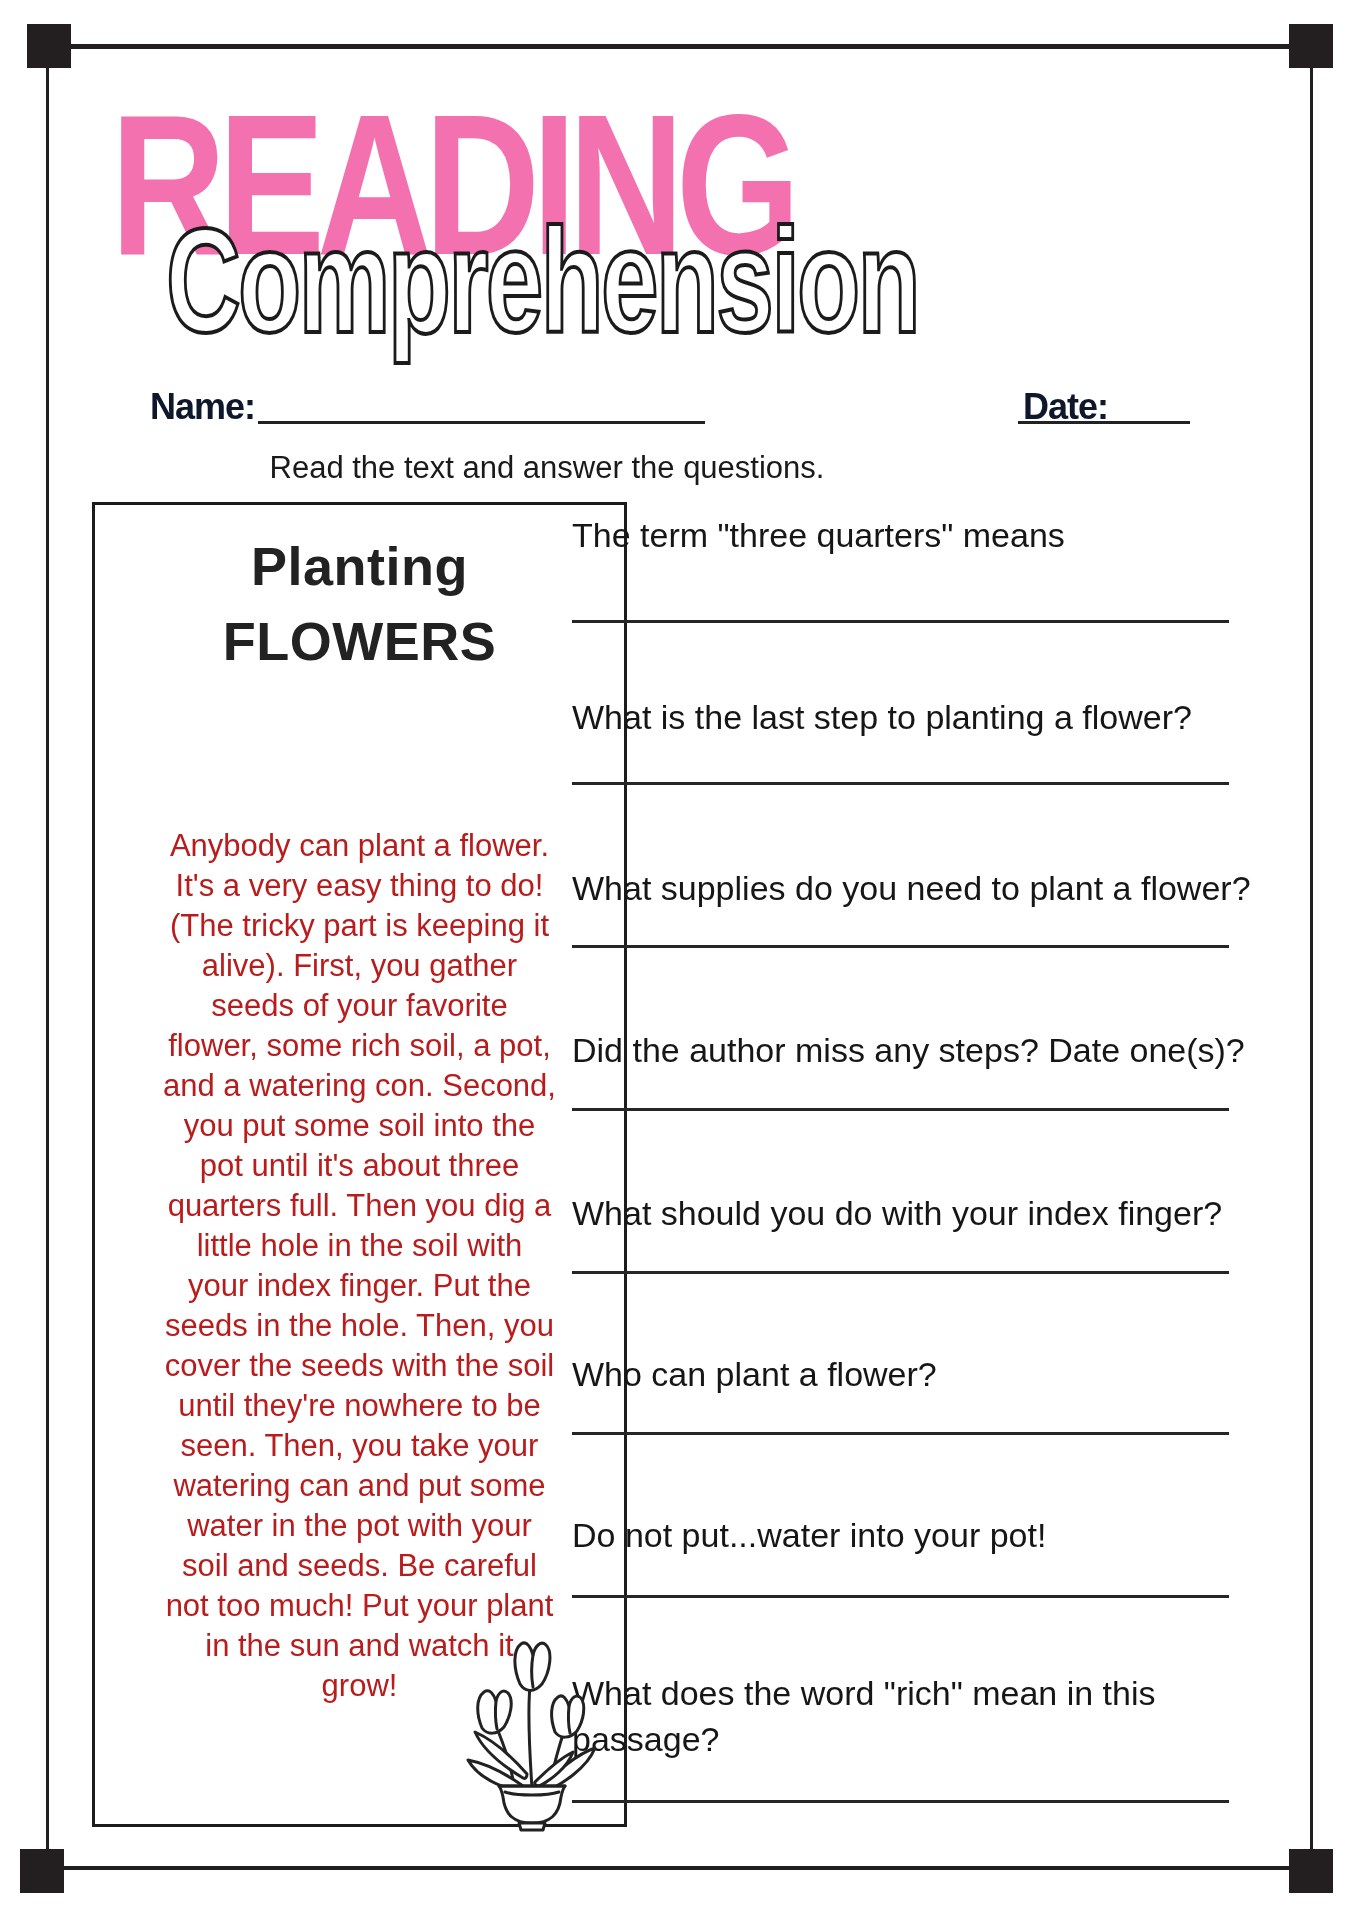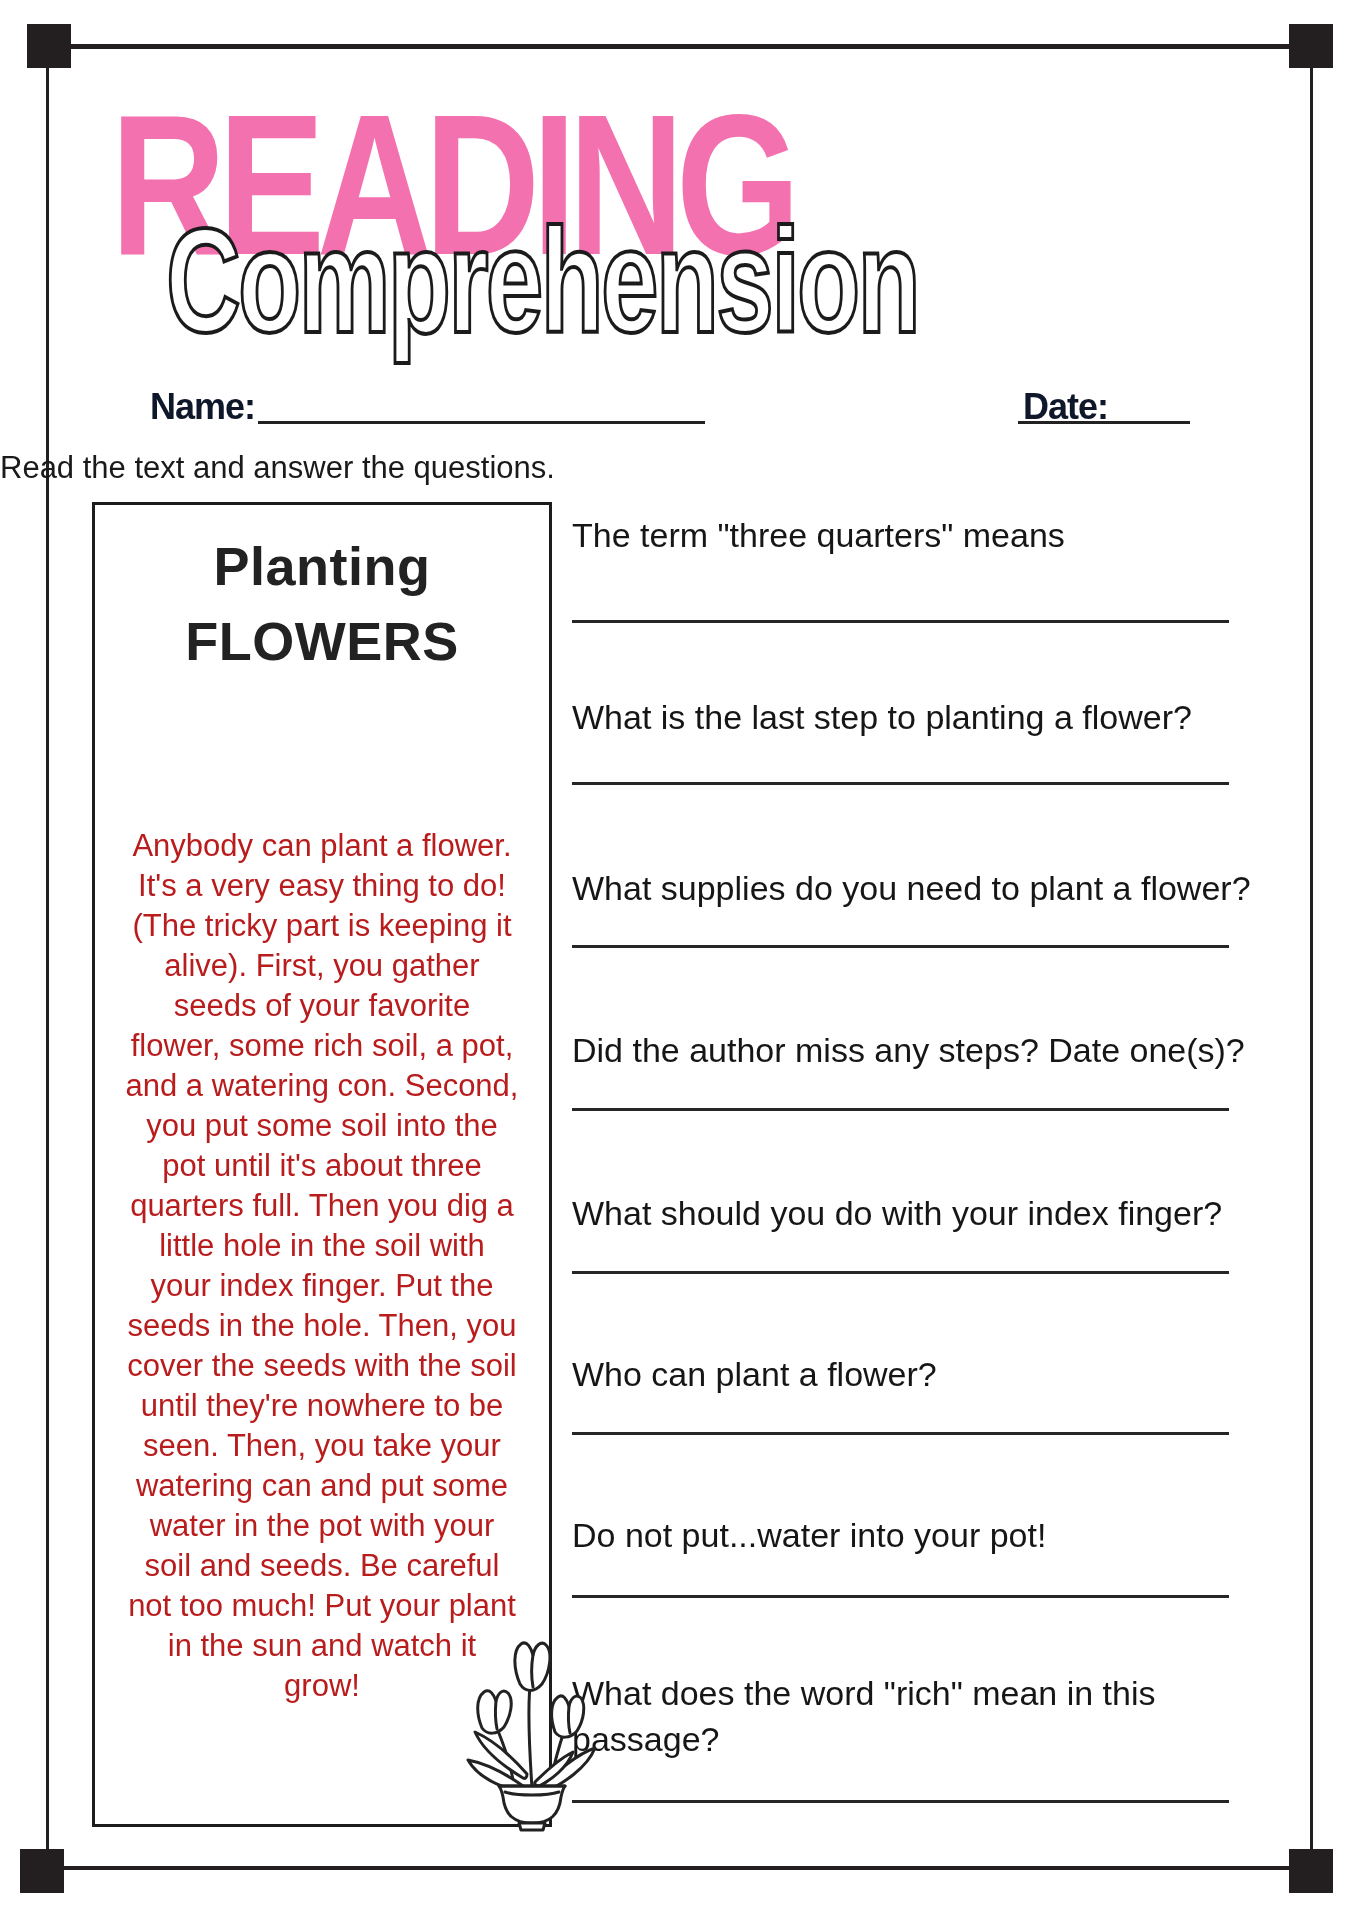--- a/index.html
+++ b/index.html
@@ -21,25 +21,25 @@
       transform:scaleX(0.8);transform-origin:50% 50%;white-space:nowrap;}
   .title-sub{position:absolute;left:0;top:207px;width:1106px;line-height:1;
       font-size:148px;font-weight:700;letter-spacing:-4px;color:#ffffff;
       -webkit-text-stroke:4px #1b1b1b;transform:scaleX(0.7);transform-origin:50% 50%;
       white-space:nowrap;z-index:2;}
 
   
   .label{position:absolute;font-size:36px;font-weight:700;letter-spacing:-1px;color:#0f172a;}
   .write-line{position:absolute;border-top:3px solid #222;}
 
-  .instruction{position:absolute;left:0;top:450px;width:1094px;
+  .instruction{position:absolute;left:0;top:450px;width:1094px;text-align:center;
       font-size:31px;font-weight:400;color:#1a1a1a;}
 
   
-  .passage-box{position:absolute;left:92px;top:502px;width:460px;height:1325px;
+  .passage-box{position:absolute;left:92px;top:502px;width:535px;height:1325px;
       border:3px solid #1c1c1c;box-sizing:border-box;background:#fff;}
   .passage-title{margin-top:24px;text-align:center;font-size:54px;font-weight:700;
       line-height:1.38;letter-spacing:0.5px;white-space:pre-line;color:#222;}
   .passage-body{margin:148px 2px 0 2px;text-align:center;font-size:31px;line-height:40px;
       font-weight:400;white-space:pre-line;color:#b91c1c;}
 
   .flower-svg{position:absolute;left:465px;top:1640px;width:135px;height:192px;z-index:5;}
 
   
   .q-text{position:absolute;left:572px;font-size:34px;line-height:1.35;font-weight:400;

